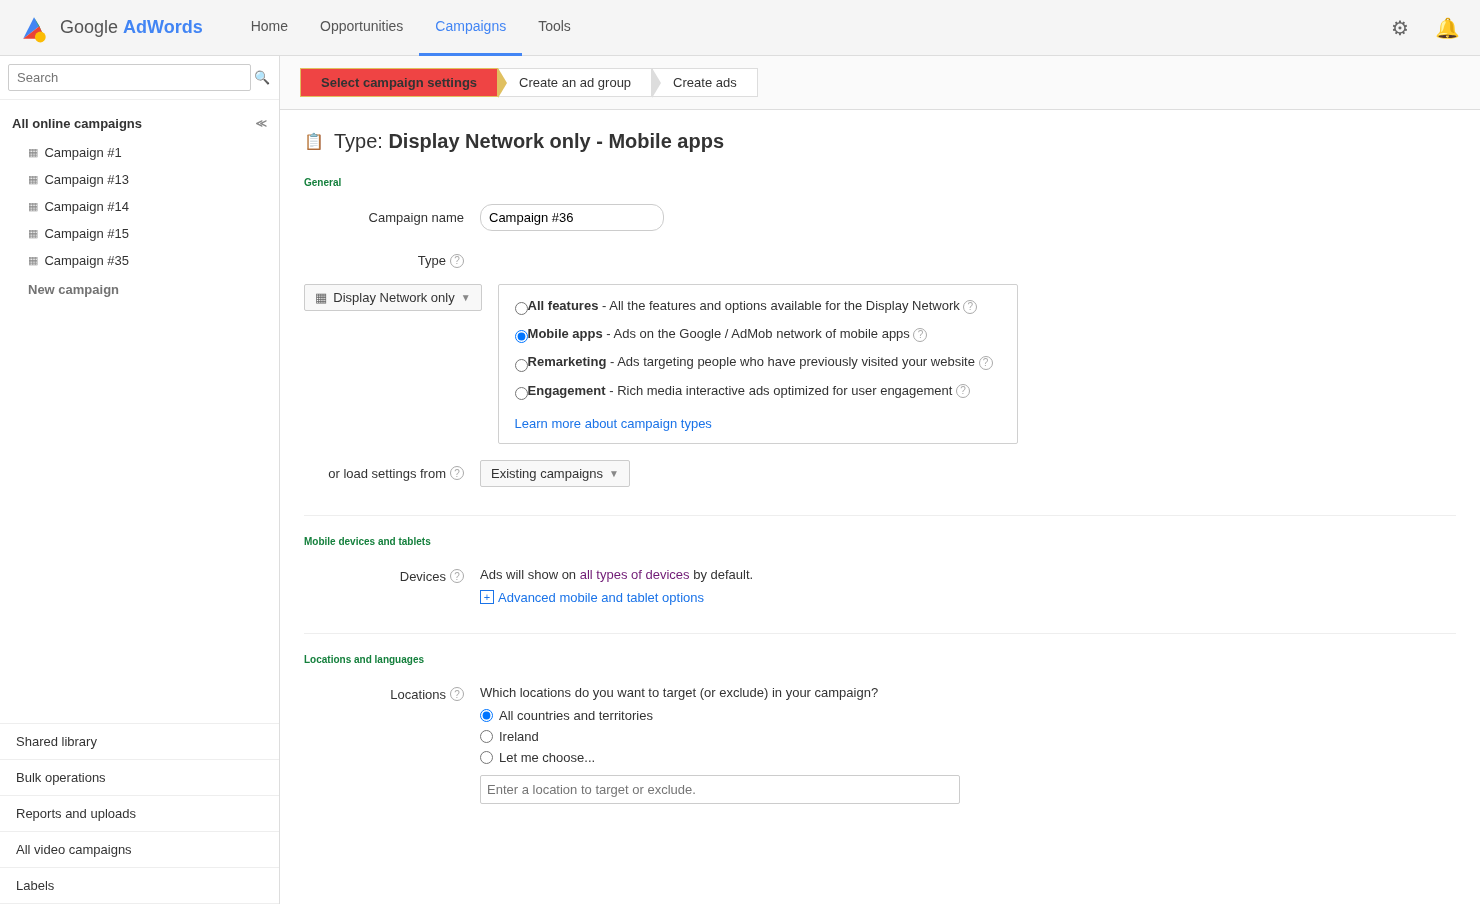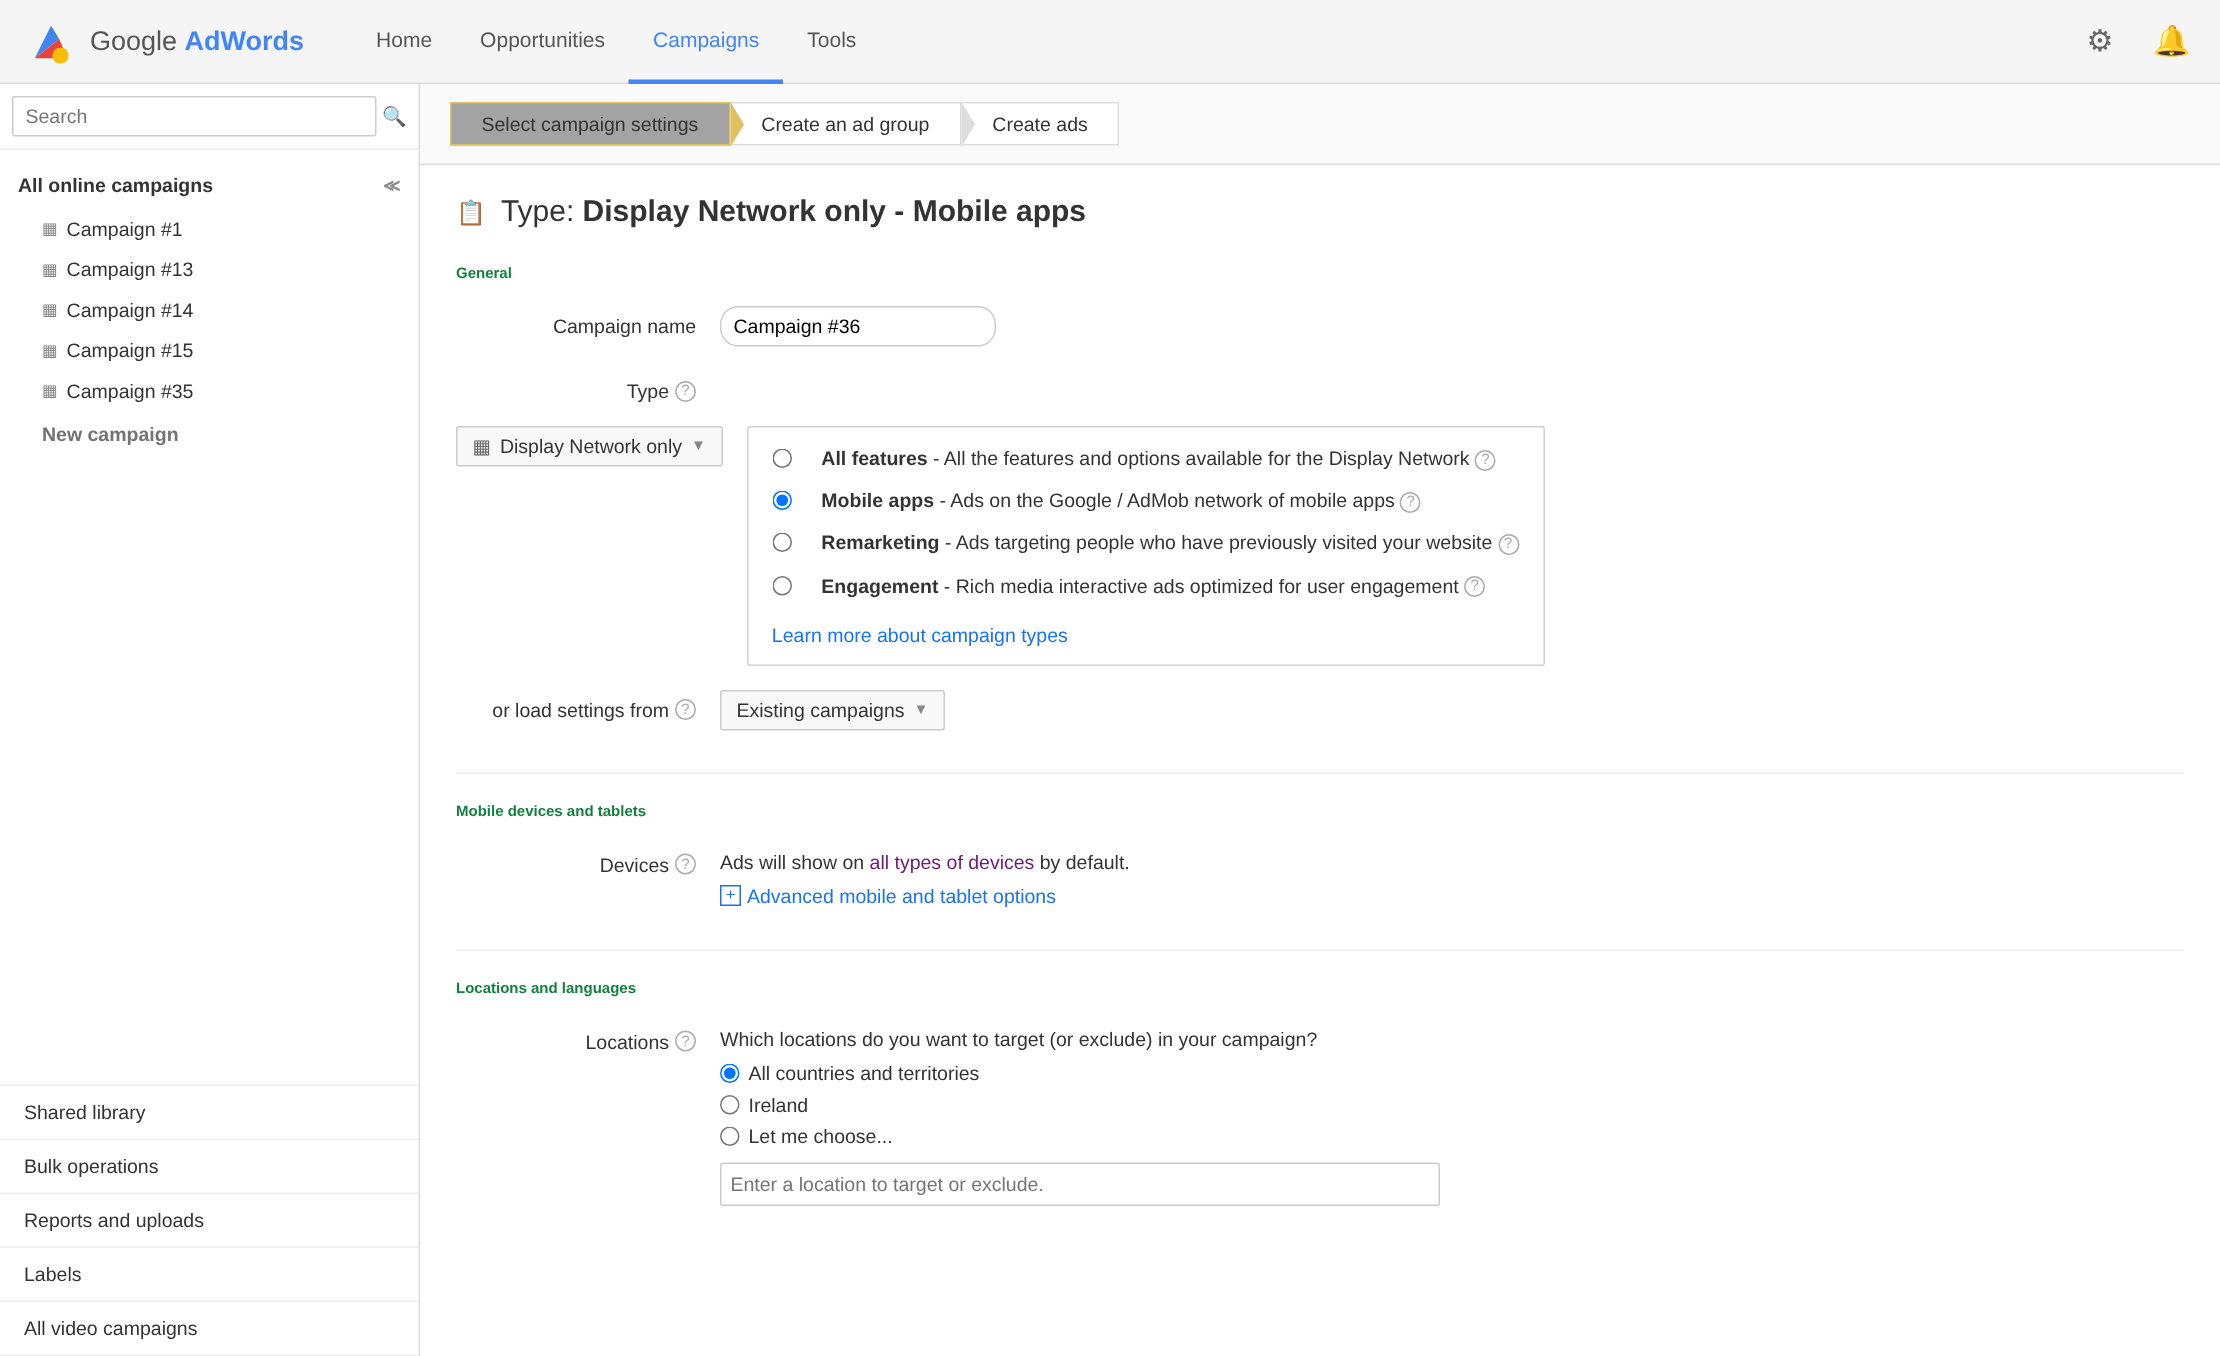--- a/index.html
+++ b/index.html
@@ -42,21 +42,21 @@
 
     .sidebar-bottom { margin-top: auto; border-top: 1px solid #eee; }
     .sidebar-bottom-item { padding: 10px 16px; font-size: 13px; color: #333; cursor: pointer; border-bottom: 1px solid #eee; }
 
     
     .content-area { flex: 1; overflow-y: auto; padding: 0; background: #fff; }
 
     
     .breadcrumb-tabs { display: flex; align-items: center; padding: 12px 20px; background: #fafafa; border-bottom: 1px solid #ddd; gap: 0; }
     .breadcrumb-tab { padding: 6px 20px; font-size: 13px; cursor: pointer; border: 1px solid #ddd; background: #fff; color: #333; position: relative; }
-    .breadcrumb-tab.active { background: #a3a3a3; border-color: #e0c060; font-weight: normal; }
+    .breadcrumb-tab.active { background: #ef4444; border-color: #e0c060; font-weight: bold; }
     .breadcrumb-tab:not(:last-child)::after { content: ''; position: absolute; right: -10px; top: 50%; transform: translateY(-50%); width: 0; height: 0; border-left: 9px solid #ddd; border-top: 15px solid transparent; border-bottom: 15px solid transparent; z-index: 1; }
     .breadcrumb-tab.active:not(:last-child)::after { border-left-color: #e0c060; }
 
     
     .page-content { padding: 20px 24px; }
 
     .page-title { display: flex; align-items: center; gap: 10px; margin-bottom: 24px; }
     .page-title-icon { color: #888; font-size: 16px; }
     .page-title h1 { font-size: 20px; font-weight: normal; color: #333; }
     .page-title h1 strong { font-weight: bold; }
@@ -69,21 +69,21 @@
     .form-label { width: 160px; text-align: right; padding-top: 6px; color: #333; flex-shrink: 0; display: flex; align-items: center; justify-content: flex-end; gap: 4px; }
     .form-label .help-icon { width: 14px; height: 14px; border-radius: 50%; border: 1px solid #aaa; color: #aaa; font-size: 10px; display: inline-flex; align-items: center; justify-content: center; cursor: pointer; }
     .form-control { flex: 1; }
 
     .text-input { border: 1px solid #ccc; border-radius: 12px; padding: 5px 8px; font-size: 13px; width: 184px; }
     .select-btn { display: inline-flex; align-items: center; gap: 6px; border: 1px solid #ccc; border-radius: 2px; padding: 5px 10px; background: #f8f8f8; cursor: pointer; font-size: 13px; }
     .select-btn .dd-icon { color: #888; font-size: 10px; }
 
     
     .radio-panel { border: 1px solid #d0d0d0; border-radius: 2px; padding: 12px 16px; background: #fff; min-width: 520px; }
-    .radio-option { display: flex; align-items: flex-start; gap: 20px; margin-bottom: 10px; }
+    .radio-option { display: flex; align-items: flex-end; gap: 0; margin-bottom: 10px; }
     .radio-option:last-child { margin-bottom: 0; }
     .radio-option input[type="radio"] { margin-top: 2px; cursor: pointer; }
     .radio-label { font-size: 13px; line-height: 1.4; }
     .radio-label strong { font-weight: bold; }
     .help-icon-inline { width: 14px; height: 14px; border-radius: 50%; border: 1px solid #aaa; color: #aaa; font-size: 10px; display: inline-flex; align-items: center; justify-content: center; cursor: pointer; vertical-align: middle; }
     .learn-more-link { color: #1a73e8; text-decoration: none; font-size: 13px; margin-top: 6px; display: inline-block; cursor: pointer; }
 
     
     .load-row { display: flex; align-items: center; gap: 8px; }
 
@@ -170,22 +170,22 @@
         <span class="campaign-icon">▦</span>
         <span>Campaign #35</span>
       </div>
       <div class="new-campaign">New campaign</div>
     </div>
 
     <div class="sidebar-bottom">
       <div class="sidebar-bottom-item">Shared library</div>
       <div class="sidebar-bottom-item">Bulk operations</div>
       <div class="sidebar-bottom-item">Reports and uploads</div>
+      <div class="sidebar-bottom-item">All video campaigns</div>
       <div class="sidebar-bottom-item">Labels</div>
-      <div class="sidebar-bottom-item">All video campaigns</div>
     </div>
   </div>
 
   <div class="content-area">
 
     <div class="breadcrumb-tabs">
       <div class="breadcrumb-tab active">Select campaign settings</div>
       <div class="breadcrumb-tab">Create an ad group</div>
       <div class="breadcrumb-tab">Create ads</div>
     </div>

